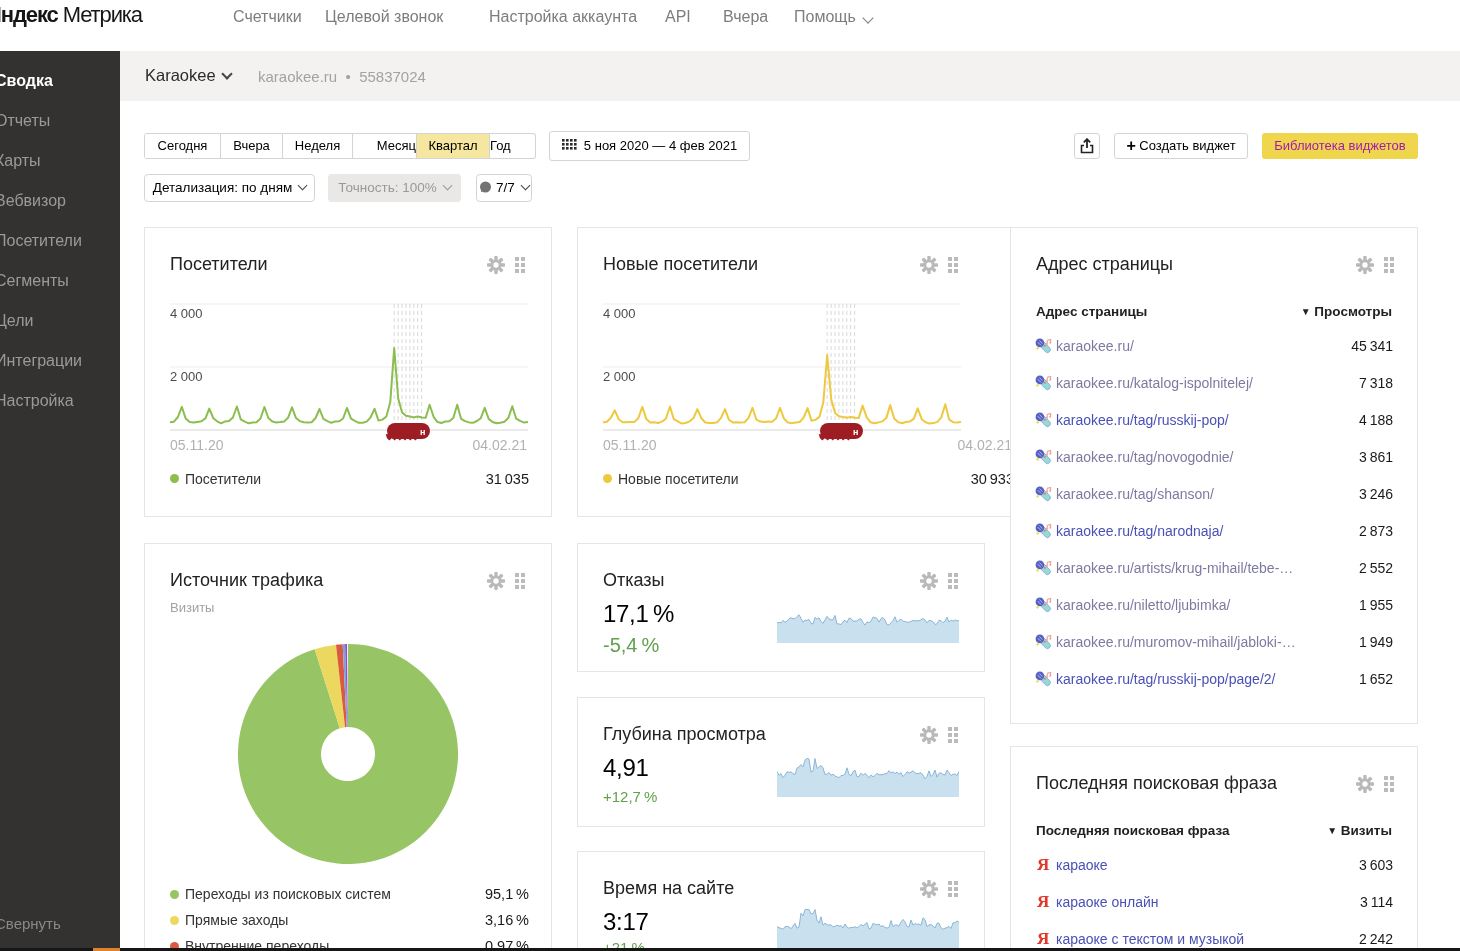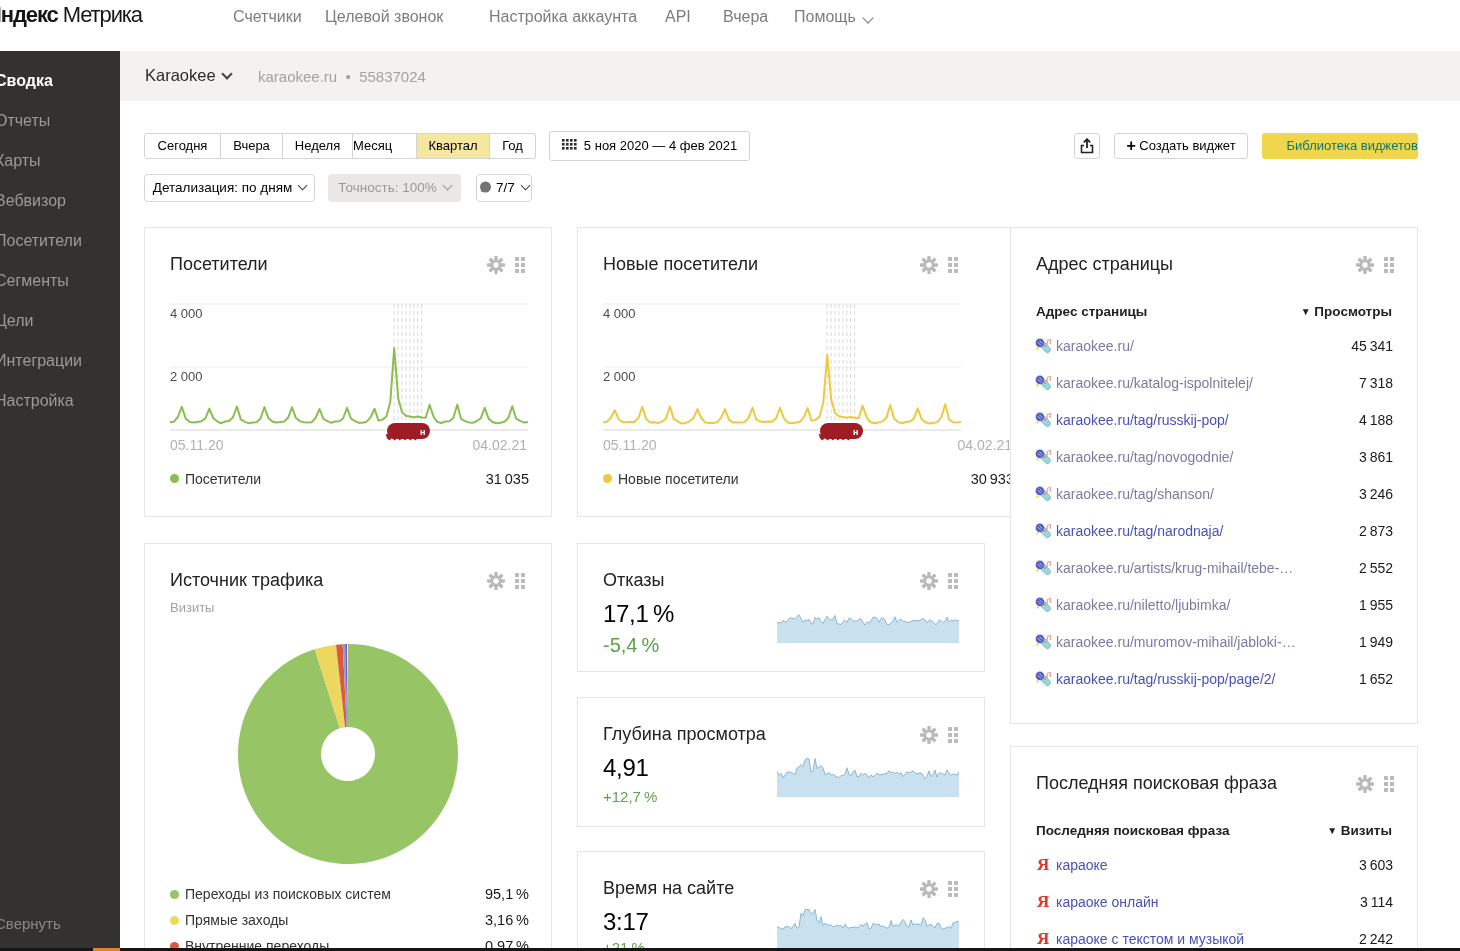--- a/index.html
+++ b/index.html
@@ -30,23 +30,23 @@
 <div class="abs" style="left:-5px;top:352px;font-size:16px;color:#9b9a98">Интеграции</div>
 <div class="abs" style="left:-5px;top:392px;font-size:16px;color:#9b9a98">Настройка</div>
 <div class="abs" style="left:-5px;top:915px;font-size:15px;color:#8a8987">Свернуть</div>
 <div class="abs" style="left:120px;top:51px;width:1340px;height:50px;background:#f3f2f0"></div>
 <div class="abs" style="left:145px;top:66px;font-size:16.5px;color:#2b2b2b">Karaokee<span class="chev" style="border-width:2px"></span></div>
 <div class="abs" style="left:258px;top:68px;font-size:15px;color:#a3a2a0">karaokee.ru &nbsp;•&nbsp; 55837024</div>
 <div class="abs" style="left:144px;top:133px;height:26px;border:1px solid #d4d4d4;border-left:none;border-radius:3px;overflow:hidden;background:#fff">
     <div style="float:left;width:76px;height:24px;line-height:24px;text-align:center;border-left:1px solid #d4d4d4;font-size:13px;color:#000">Сегодня</div>
     <div style="float:left;width:62px;height:24px;line-height:24px;text-align:center;border-left:1px solid #d4d4d4;font-size:13px;color:#000">Вчера</div>
     <div style="float:left;width:70px;height:24px;line-height:24px;text-align:center;border-left:1px solid #d4d4d4;font-size:13px;color:#000">Неделя</div>
-    <div style="float:left;width:64px;height:24px;line-height:24px;text-align:left;border-left:1px solid #d4d4d4;font-size:13px;color:#000">Месяц</div>
+    <div style="float:left;width:64px;height:24px;line-height:24px;text-align:right;border-left:1px solid #d4d4d4;font-size:13px;color:#000">Месяц</div>
     <div style="float:left;width:73px;height:24px;line-height:24px;text-align:center;border-left:1px solid #d4d4d4;background:#f6e7a0;font-size:13px;color:#000">Квартал</div>
-    <div style="float:left;width:46px;height:24px;line-height:24px;text-align:center;border-left:1px solid #d4d4d4;font-size:13px;color:#000">Год</div>
+    <div style="float:left;width:46px;height:24px;line-height:24px;text-align:left;border-left:1px solid #d4d4d4;font-size:13px;color:#000">Год</div>
   </div>
 <div class="abs" style="left:549px;top:131px;width:201px;height:30px;border:1px solid #d4d4d4;border-radius:3px;background:#fff;font-size:13px;color:#000;line-height:28px;text-align:center"><svg width="15" height="12" style="vertical-align:-1px;margin-right:7px">
       <rect x="0" y="0" width="2.6" height="2.6" fill="#2b2b2b"></rect>
       <rect x="4" y="0" width="2.6" height="2.6" fill="#2b2b2b"></rect>
       <rect x="8" y="0" width="2.6" height="2.6" fill="#2b2b2b"></rect>
       <rect x="12" y="0" width="2.6" height="2.6" fill="#2b2b2b"></rect>
       <rect x="0" y="4" width="2.6" height="2.6" fill="#2b2b2b"></rect>
       <rect x="4" y="4" width="2.6" height="2.6" fill="#2b2b2b"></rect>
       <rect x="8" y="4" width="2.6" height="2.6" fill="#2b2b2b"></rect>
       <rect x="12" y="4" width="2.6" height="2.6" fill="#2b2b2b"></rect>
@@ -56,21 +56,21 @@
       <rect x="12" y="8" width="2.6" height="2.6" fill="#2b2b2b"></rect>
     </svg>5 ноя 2020 — 4 фев 2021</div>
 <div class="abs" style="left:1074px;top:133px;width:26px;height:26px;border:1px solid #d4d4d4;border-radius:3px;background:#fff">
     <svg width="16" height="16" style="position:absolute;left:4px;top:4px" viewBox="0 0 16 16">
       <path d="M8 1.2 V10" stroke="#222" stroke-width="1.8" fill="none"></path>
       <path d="M4.8 4.4 L8 1.2 L11.2 4.4" stroke="#222" stroke-width="1.8" fill="none"></path>
       <path d="M5 7.5 H2.5 V14.5 H13.5 V7.5 H11" stroke="#222" stroke-width="1.6" fill="none"></path>
     </svg>
   </div>
 <div class="abs" style="left:1114px;top:133px;width:134px;height:26px;border:1px solid #d4d4d4;border-radius:3px;background:#fff;font-size:13px;color:#000;line-height:24px;text-align:center"><span style="font-size:16px;font-weight:700;vertical-align:-1px">+</span> Создать виджет</div>
-<div class="abs" style="left:1262px;top:133px;width:156px;height:26px;border-radius:3px;background:#f0d64d;font-size:13px;color:#0f766e;line-height:26px;text-align:right">Библиотека виджетов</div>
+<div class="abs" style="left:1262px;top:133px;width:156px;height:26px;border-radius:3px;background:#f0d64d;font-size:13px;color:#a21caf;line-height:26px;text-align:center">Библиотека виджетов</div>
 <div class="abs" style="left:144px;top:174px;width:171px;height:28px;border:1px solid #d4d4d4;border-radius:4px;background:#fff;font-size:13.5px;color:#000;line-height:26px;text-align:center">Детализация: по дням<span class="chev" style="width:7px;height:7px;border-width:1.5px"></span></div>
 <div class="abs" style="left:328px;top:174px;width:133px;height:28px;border-radius:4px;background:#e9e8e6;font-size:13.5px;color:#99989b;line-height:28px;text-align:center">Точность: 100%<span class="chev" style="width:7px;height:7px;border-width:1.5px;border-color:#99989b"></span></div>
 <div class="abs" style="left:476px;top:174px;width:56px;height:28px;border:1px solid #d4d4d4;border-radius:4px;background:#fff;font-size:13.5px;color:#000;line-height:26px;text-align:center"><svg width="13" height="13" style="vertical-align:-2px;margin-right:4px">
       <circle cx="6.5" cy="6" r="5.5" fill="#737373"></circle>
       <path d="M2 11 L2.5 6.5 L7 9 Z" fill="#737373"></path>
     </svg>7/7<span class="chev" style="width:7px;height:7px;border-width:1.5px"></span></div>
 <div class="card" style="left:144px;top:227px;width:408px;height:290px">
     <div class="ctitle">Посетители</div>
     <svg width="18" height="18" style="position:absolute;left:342px;top:28px" viewBox="-9 -9 18 18">
       <g fill="#b9b9b9">

